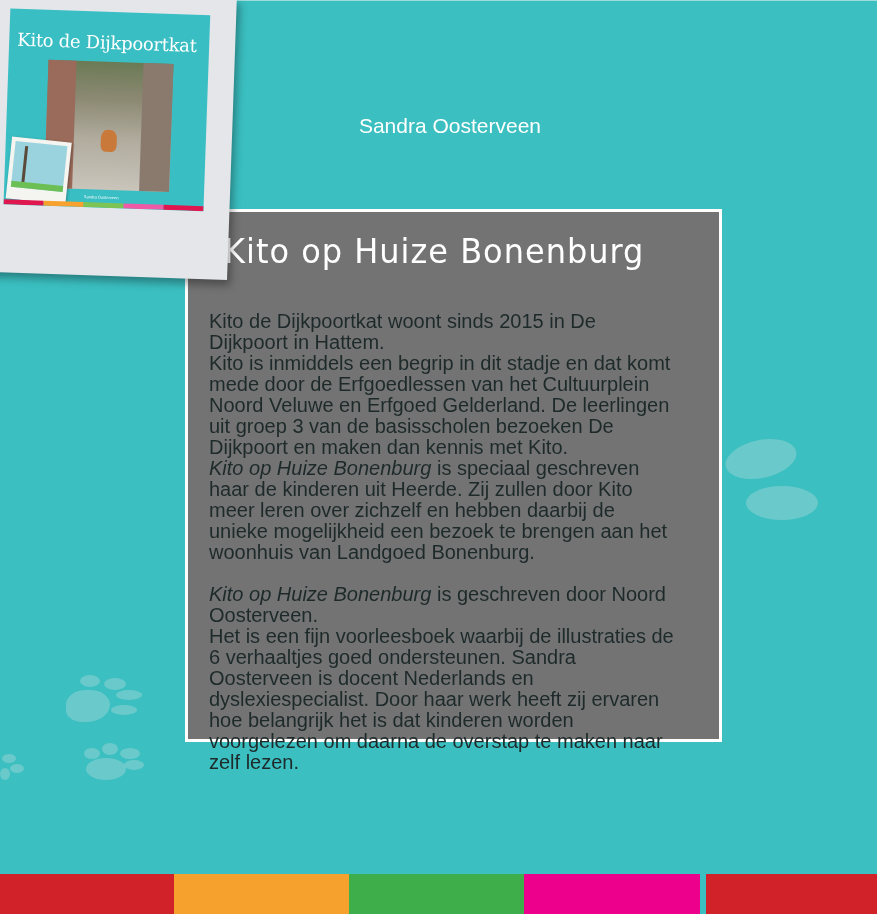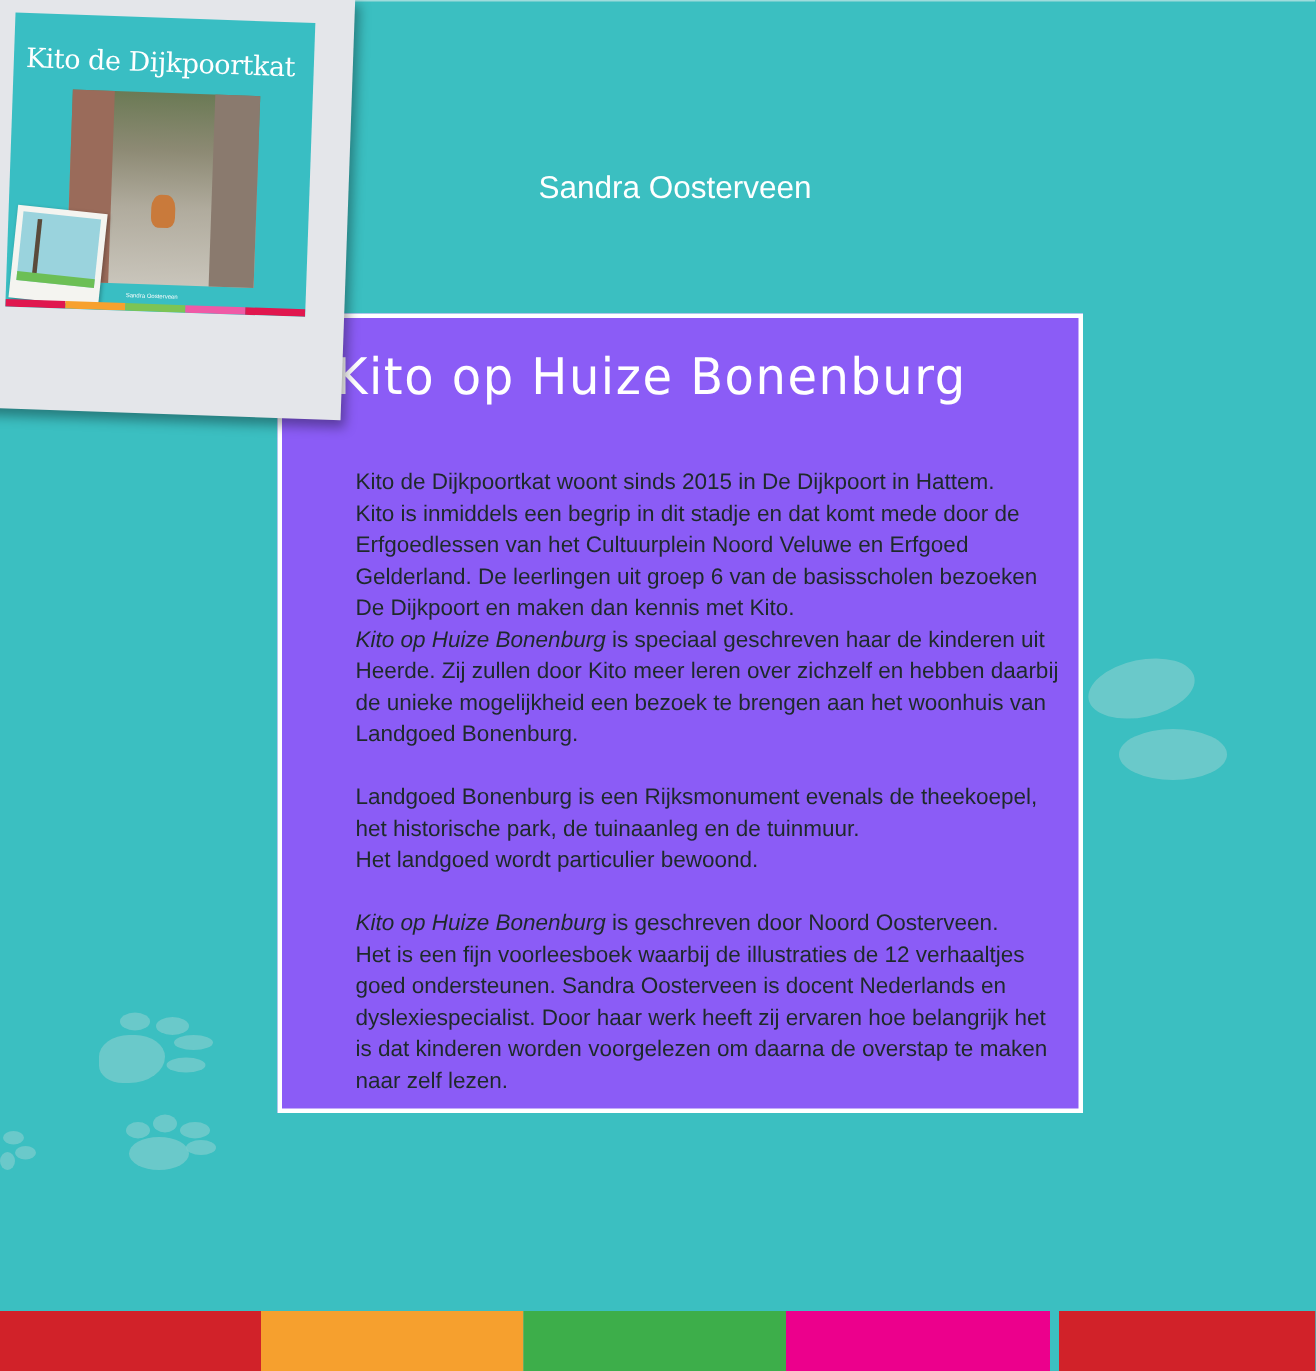--- a/index.html
+++ b/index.html
@@ -12,31 +12,31 @@
     .paw { position:absolute; }
     .paw span { position:absolute; background:#77cccc; border-radius:50%; opacity:0.8; }
 
     .author {
       position:absolute; left:0; width:900px; top:114px; text-align:center;
       color:#ffffff; font-size:21px;
     }
 
     .card {
       position:absolute; left:185px; top:209px; width:531px; height:527px;
-      border:3px solid #ffffff; background:#8b5cf6; box-sizing:content-box;
+      border:3px solid #ffffff; background:#737373; box-sizing:content-box;
     }
     .card-title {
       position:absolute; left:36px; top:20px;
       font-family: "DejaVu Sans", sans-serif; font-weight:normal;
       font-size:32px; color:#ffffff; letter-spacing:1px; white-space:nowrap;
       transform: scaleY(1.05);
     }
     .card-body {
-      position:absolute; left:49px; top:99px; width:470px;
-      font-size:15px; line-height:21px; color:#1e2a2a;
+      position:absolute; left:21px; top:99px; width:470px;
+      font-size:20px; line-height:21px; color:#1e2a2a;
     }
     .card-body p { margin:0 0 21px 0; }
     .card-body .nl { display:block; }
     .card-body em { font-style:italic; }
 
     .polaroid {
       position:absolute; left:-8px; top:-6px; width:240px; height:282px;
       background:#e4e6ea; transform: rotate(2deg);
       box-shadow: 3px 5px 8px rgba(0,0,0,0.35);
     }
@@ -99,30 +99,26 @@
   <span style="left:0px;top:16px;width:10px;height:12px;"></span>
 </div>
 
 <div class="author">Sandra Oosterveen</div>
 
 <div class="card">
   <div class="card-title">Kito op Huize Bonenburg</div>
   <div class="card-body">
     <p>
       <span class="nl">Kito de Dijkpoortkat woont sinds 2015 in De Dijkpoort in Hattem.</span>
-      <span class="nl">Kito is inmiddels een begrip in dit stadje en dat komt mede door de Erfgoedlessen van het Cultuurplein Noord Veluwe en Erfgoed Gelderland. De leerlingen uit groep 6 van de basisscholen bezoeken De Dijkpoort en maken dan kennis met Kito.</span>
+      <span class="nl">Kito is inmiddels een begrip in dit stadje en dat komt mede door de Erfgoedlessen van het Cultuurplein Noord Veluwe en Erfgoed Gelderland. De leerlingen uit groep 3 van de basisscholen bezoeken De Dijkpoort en maken dan kennis met Kito.</span>
       <span><em>Kito op Huize Bonenburg</em></span><span> is speciaal geschreven haar de kinderen uit Heerde. Zij zullen door Kito meer leren over zichzelf en hebben daarbij de unieke mogelijkheid een bezoek te brengen aan het woonhuis van Landgoed Bonenburg.</span>
     </p>
     <p>
-      <span class="nl">Landgoed Bonenburg is een Rijksmonument evenals de theekoepel, het historische park, de tuinaanleg en de tuinmuur.</span>
-      <span class="nl">Het landgoed wordt particulier bewoond.</span>
-    </p>
-    <p>
       <span><em>Kito op Huize Bonenburg</em></span><span> is geschreven door Noord Oosterveen.</span>
-      <span class="nl">Het is een fijn voorleesboek waarbij de illustraties de 12 verhaaltjes goed ondersteunen. Sandra Oosterveen is docent Nederlands en dyslexiespecialist. Door haar werk heeft zij ervaren hoe belangrijk het is dat kinderen worden voorgelezen om daarna de overstap te maken naar zelf lezen.</span>
+      <span class="nl">Het is een fijn voorleesboek waarbij de illustraties de 6 verhaaltjes goed ondersteunen. Sandra Oosterveen is docent Nederlands en dyslexiespecialist. Door haar werk heeft zij ervaren hoe belangrijk het is dat kinderen worden voorgelezen om daarna de overstap te maken naar zelf lezen.</span>
     </p>
   </div>
 </div>
 
 <div class="polaroid">
   <div class="cover">
     <div class="cover-title">Kito de Dijkpoortkat</div>
     <div class="cover-photo">
       <div class="arch-l"></div>
         <div class="arch-r"></div>

